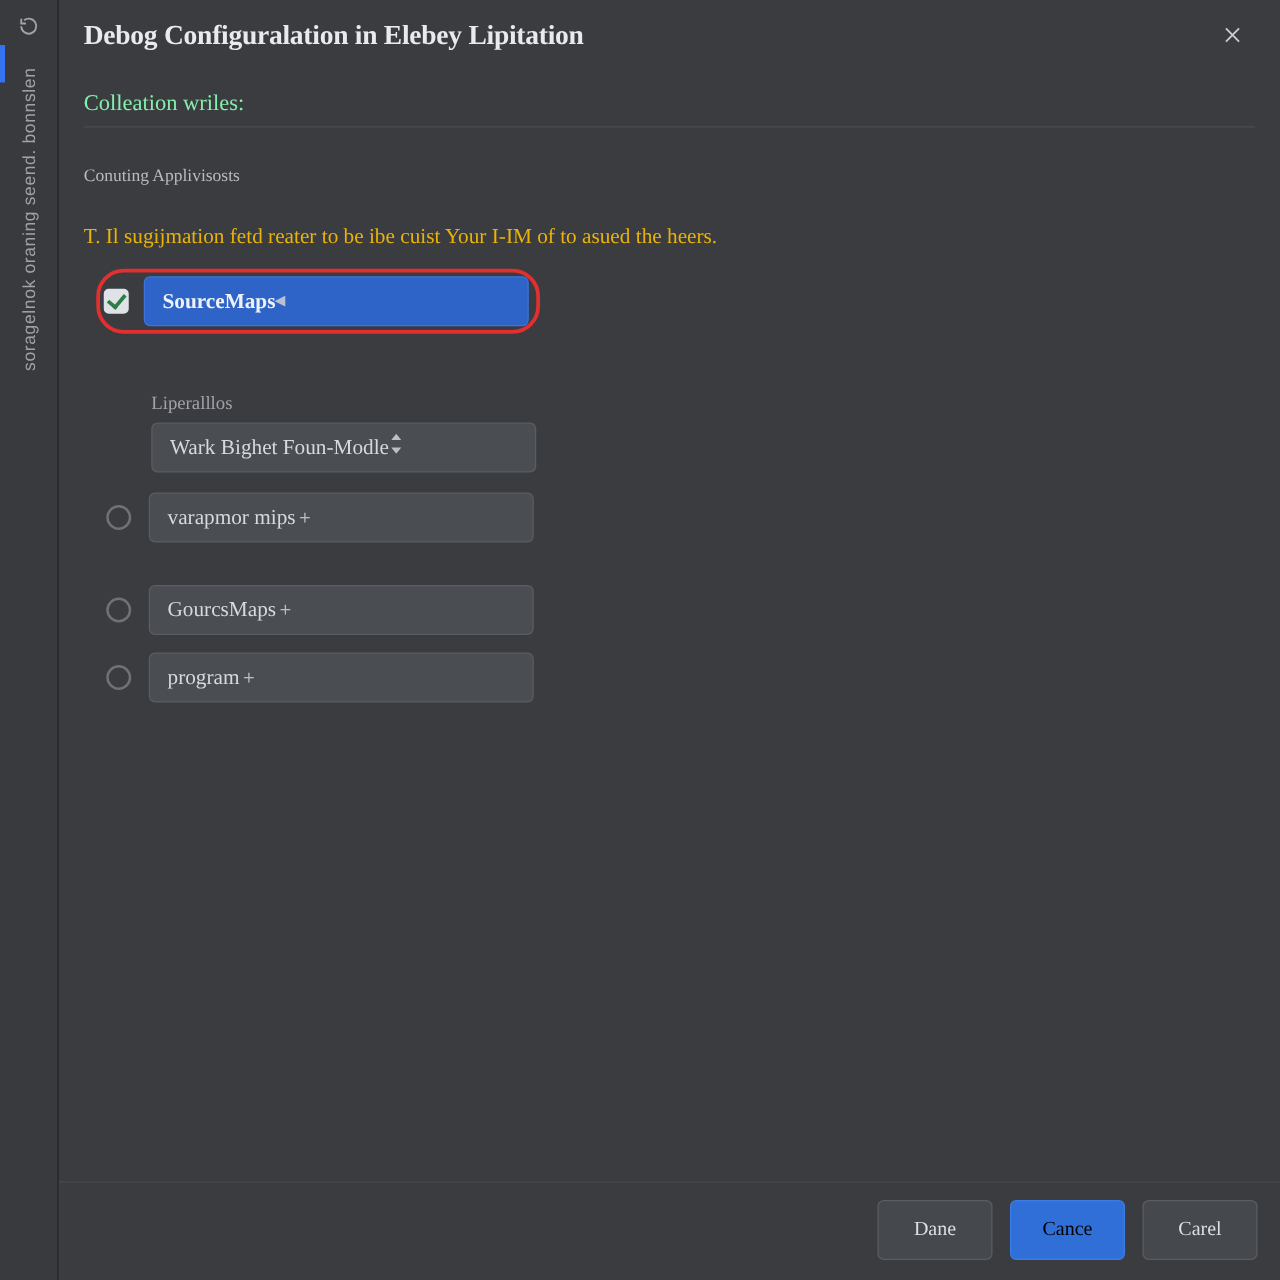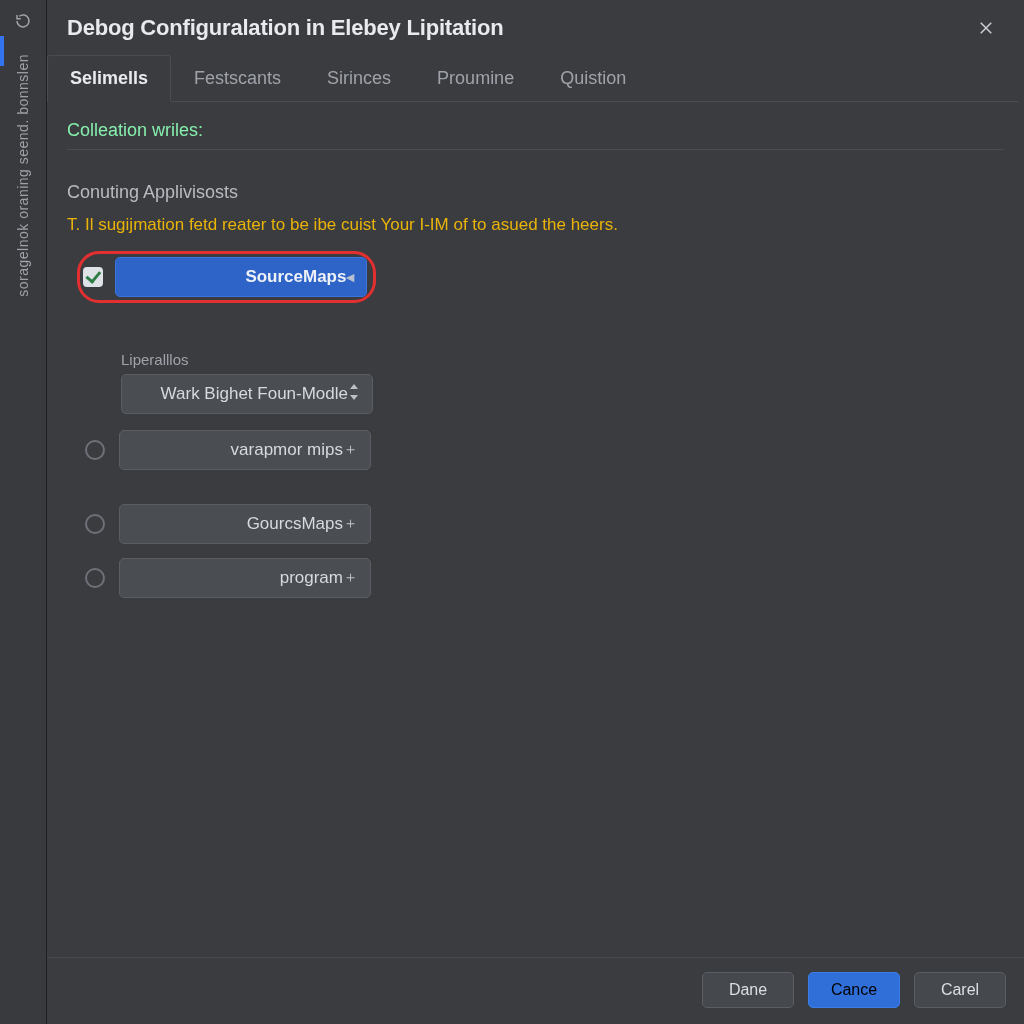--- a/index.html
+++ b/index.html
@@ -42,20 +42,21 @@
     width: 4px; height: 30px;
     background: #3574f0;
   }
 
   
   .dialog {
     flex: 1;
     display: flex; flex-direction: column;
     background: #3a3c40;
     position: relative;
+    font-family: Liberation Serif, serif;
   }
   .titlebar {
     display: flex; align-items: center; justify-content: space-between;
     padding: 14px 24px 12px 20px;
   }
   .titlebar h1 {
     font-size: 22px; font-weight: 700; color: #e8eaed;
     letter-spacing: -0.2px;
   }
   .close-x {
@@ -97,21 +98,21 @@
     padding: 18px 20px 10px 20px;
     overflow: auto;
   }
   .section-title {
     font-size: 18px; color: #86efac;
     padding-bottom: 8px;
     border-bottom: 1px solid #4a4c50;
     margin-bottom: 32px;
   }
   .section-sub {
-    font-size: 18px; color: #b8bbc0; margin-bottom: 11px;
+    font-size: 14px; color: #b8bbc0; margin-bottom: 28px;
   }
   .help-text {
     font-size: 17px; color: #eab308; margin-bottom: 14px;
     line-height: 1.35;
   }
   .row {
     display: flex; align-items: center;
     margin-bottom: 14px;
     gap: 14px;
     padding-left: 18px;
@@ -136,26 +137,26 @@
   .chk.checked::after {
     content:""; width:6px; height:11px;
     border: solid #2f7d46; border-width: 0 3px 3px 0;
     transform: rotate(40deg) translate(-1px,-1px);
   }
   .rdo { border-radius: 50%; }
 
   
   .pill {
     flex: 0 0 auto;
-    width: 252px;
+    width: 308px;
     height: 40px;
     background: #4a4d52;
     border: 1px solid #5a5d63;
     border-radius: 5px;
-    display: flex; align-items: center; justify-content: flex-end;
+    display: flex; align-items: center; justify-content: flex-start;
     padding: 0 12px 0 14px;
     color: #d6d9de;
     font-size: 17px;
   }
   .pill.primary {
     background: #2e64c8;
     border-color: #3b74de;
     color: #eef2f8;
     font-weight: 600;
   }
@@ -173,21 +174,21 @@
   }
 
   
   .footer {
     display: flex; justify-content: flex-end; gap: 14px;
     padding: 14px 18px 16px 0;
     border-top: 1px solid #46484c;
     background: #3a3c40;
   }
   .btn {
-    min-width: 92px; height: 36px;
+    min-width: 92px; height: 48px;
     border-radius: 5px;
     border: 1px solid #5a5d63;
     background: #45484d;
     color: #dcdfe4;
     font-size: 16px;
     display: flex; align-items: center; justify-content: center;
     cursor: pointer;
   }
   .btn.primary { background:#316fd8; border-color:#3b7de8; color:#000000;}
 </style>
@@ -209,27 +210,20 @@
   <div class="dialog">
     <div class="titlebar">
       <h1>Debog Configuralation in Elebey Lipitation</h1>
       <div class="close-x">
         <svg width="18" height="18" viewBox="0 0 24 24" stroke="currentColor" stroke-width="2">
             <path d="M5 5l14 14M19 5L5 19"></path>
           </svg>
       </div>
     </div>
 
-    <div class="tabs">
-      <div class="tab active">Selimells</div>
-      <div class="tab">Festscants</div>
-      <div class="tab">Sirinces</div>
-      <div class="tab">Proumine</div>
-      <div class="tab">Quistion</div>
-    </div>
 
     <div class="body">
       <div class="section-title">Colleation wriles:</div>
       <div class="section-sub">Conuting Applivisosts</div>
       <div class="help-text">T. Il sugijmation fetd reater to be ibe cuist Your I-IM of to asued the heers.</div>
 
       <div class="row" style="padding-left:10px;">
         <span class="highlight-ring">
           <span class="chk checked"></span>
           <span class="pill primary">

